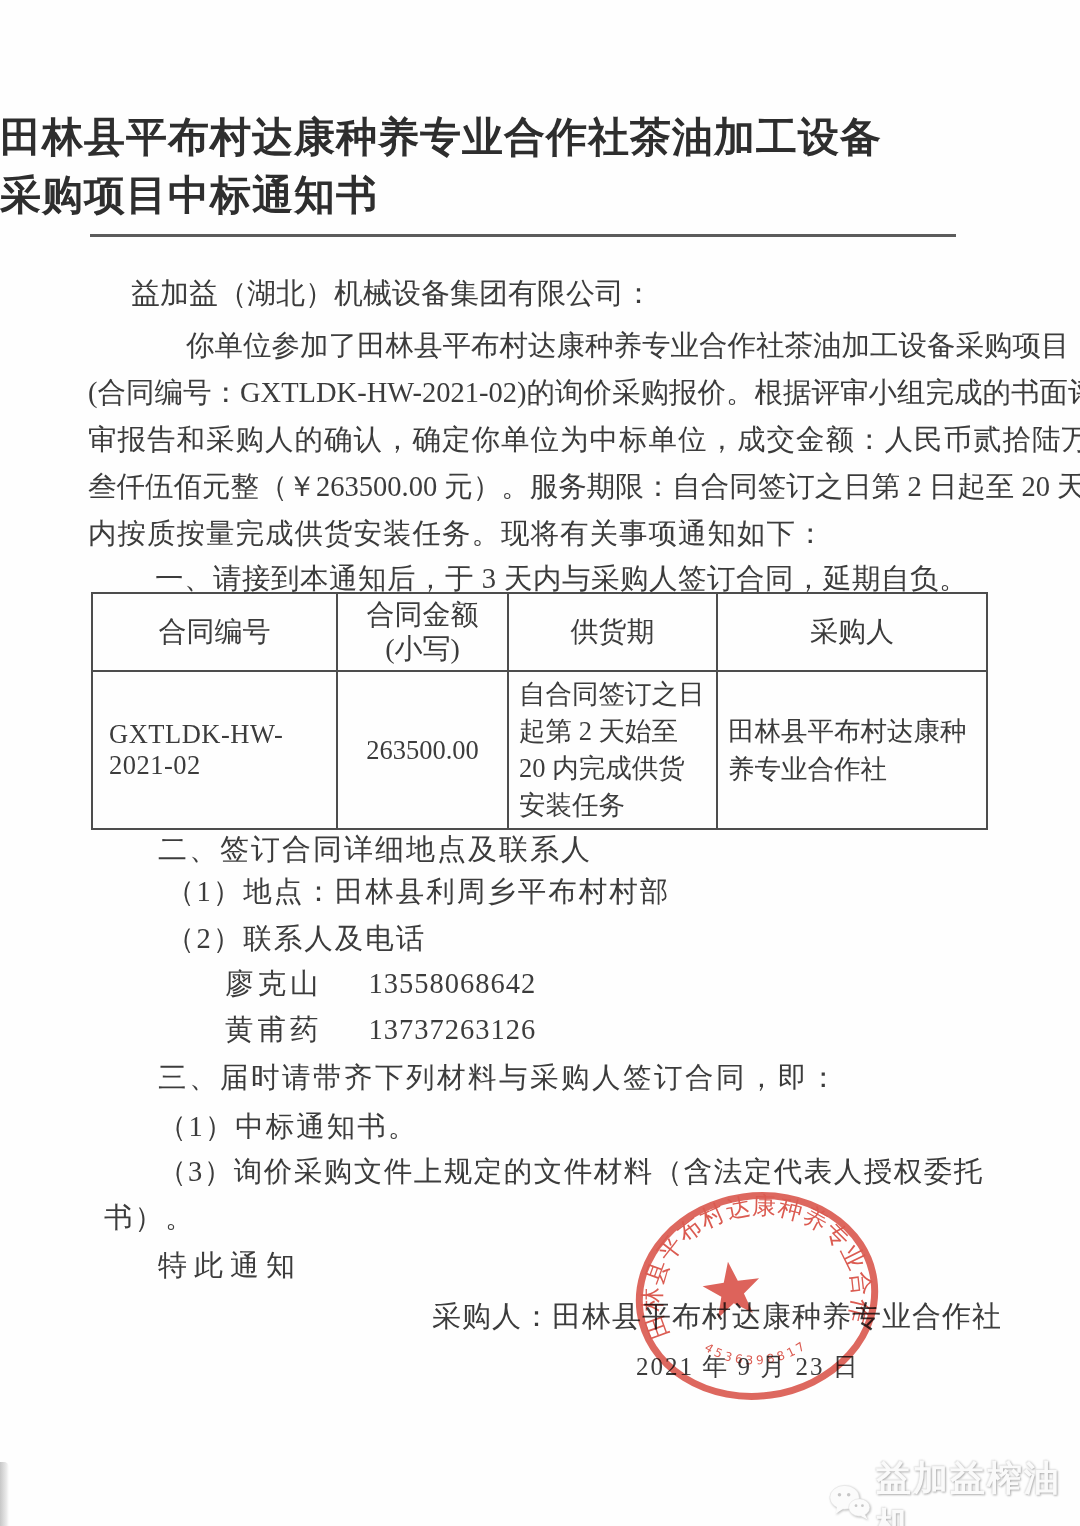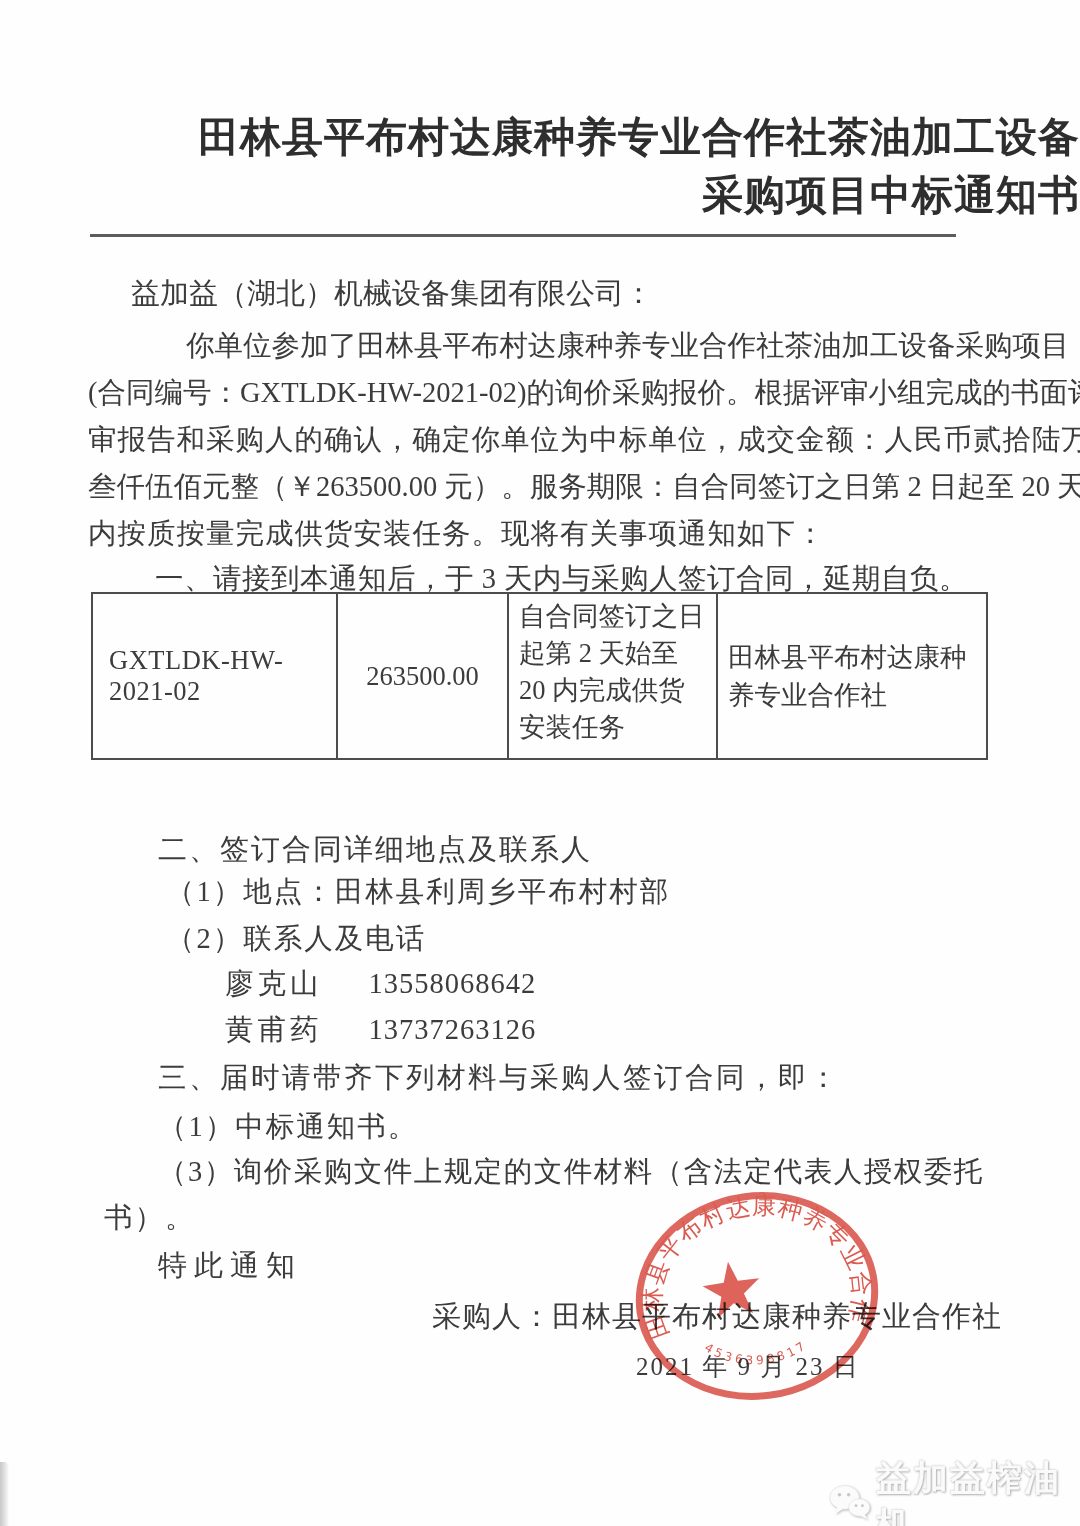--- a/index.html
+++ b/index.html
@@ -5,30 +5,30 @@
   html,body{margin:0;padding:0;}
   body{
     width:1080px;height:1526px;
     background:#fefefe;
     position:relative;
     overflow:hidden;
     font-family:"Liberation Serif","DejaVu Serif",serif;
     color:#3a3a3a;
   }
   .abs{position:absolute;white-space:nowrap;}
-  .title{left:0;right:0;text-align:right;font-size:41px;font-weight:700;color:#2e2e2e;letter-spacing:1px;}
+  .title{left:0;right:0;text-align:left;font-size:41px;font-weight:700;color:#2e2e2e;letter-spacing:1px;}
   .rule{position:absolute;background:#5c5c5c;}
   .body-line{font-size:28.5px;color:#3c3c3c;}
   .doc-table{position:absolute;left:91px;top:592px;width:895px;border-collapse:collapse;table-layout:fixed;color:#3c3c3c;}
   .doc-table th,.doc-table td{border:2px solid #4d4d4d;font-weight:normal;}
   .doc-table th{font-size:28px;text-align:center;height:74px;line-height:34px;}
   .doc-table td{height:144px;font-size:26.5px;vertical-align:middle;}
   .td-contract{padding-left:16px;letter-spacing:0.5px;}
   .td-amount{text-align:center;}
-  .td-delivery{white-space:normal;line-height:37px;padding:4px 8px 12px 10px;vertical-align:top;font-size:27px;}
+  .td-delivery{white-space:normal;line-height:37px;padding:4px 8px 4px 10px;vertical-align:top;font-size:27px;}
   .td-purchaser{white-space:normal;line-height:38px;padding-left:10px;font-size:27px;}
   .seal-svg{position:absolute;left:630px;top:1188px;mix-blend-mode:multiply;opacity:0.9;}
   .watermark{position:absolute;left:828px;top:1455px;display:flex;align-items:center;}
   .wm-text{
     font-size:35px;font-weight:700;color:#fafafa;letter-spacing:2px;
     font-family:"Liberation Sans","DejaVu Sans",sans-serif;
     text-shadow:1px 1px 2px #b5b5b5,-1px -1px 1px #e9e9e9,0 0 3px #cfcfcf;
   }
   .wm-icon{margin-right:4px;filter:drop-shadow(1px 1px 1px #bdbdbd);}
   .edge-smudge{position:absolute;left:0;top:1462px;width:9px;height:72px;
@@ -52,20 +52,35 @@
 <div class="abs body-line" style="left:155px;top:560px;letter-spacing:0.5px;">一、请接到本通知后，于 3 天内与采购人签订合同，延期自负。</div>
 
 <table class="doc-table">
   <colgroup>
     <col style="width:245px">
       <col style="width:171px">
       <col style="width:209px">
       <col style="width:270px">
   </colgroup>
   <tbody>
+      <tr>
+    <th>
+          <div>合同编号</div>
+        </th>
+    <th>
+      <div>合同金额</div>
+      <div>(小写)</div>
+    </th>
+    <th>
+          <div>供货期</div>
+        </th>
+    <th>
+          <div>采购人</div>
+        </th>
+  </tr>
   <tr>
     <td class="td-contract">GXTLDK-HW-2021-02</td>
     <td class="td-amount">263500.00</td>
     <td class="td-delivery">自合同签订之日起第 2 天始至 20 内完成供货安装任务</td>
     <td class="td-purchaser">田林县平布村达康种养专业合作社</td>
   </tr>
 </tbody>
   </table>
 
 <div class="abs body-line" style="left:158px;top:830px;font-size:29px;letter-spacing:2px;">二、签订合同详细地点及联系人</div>

